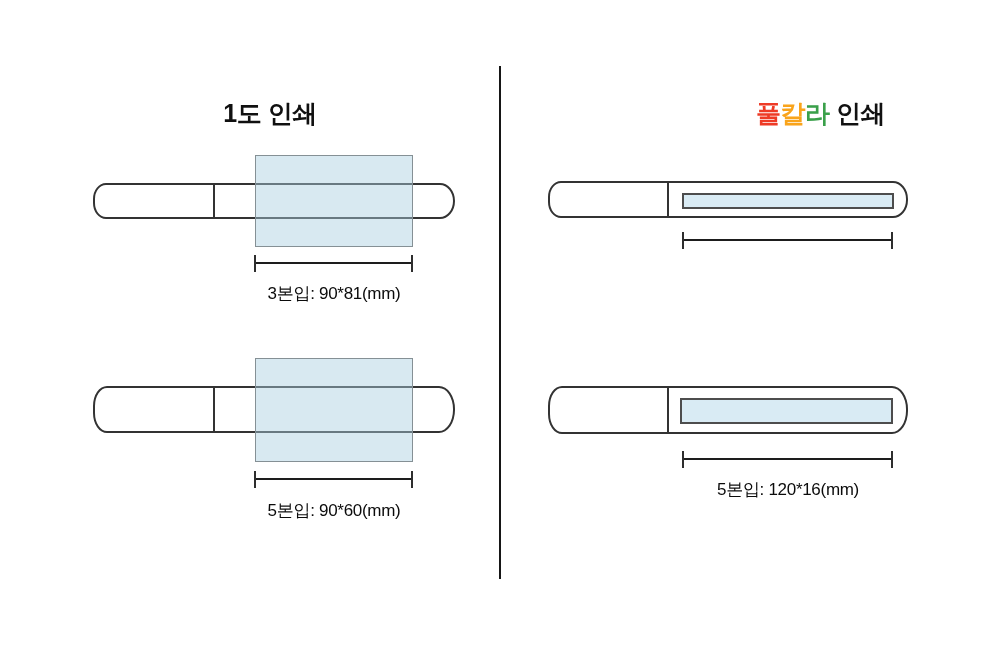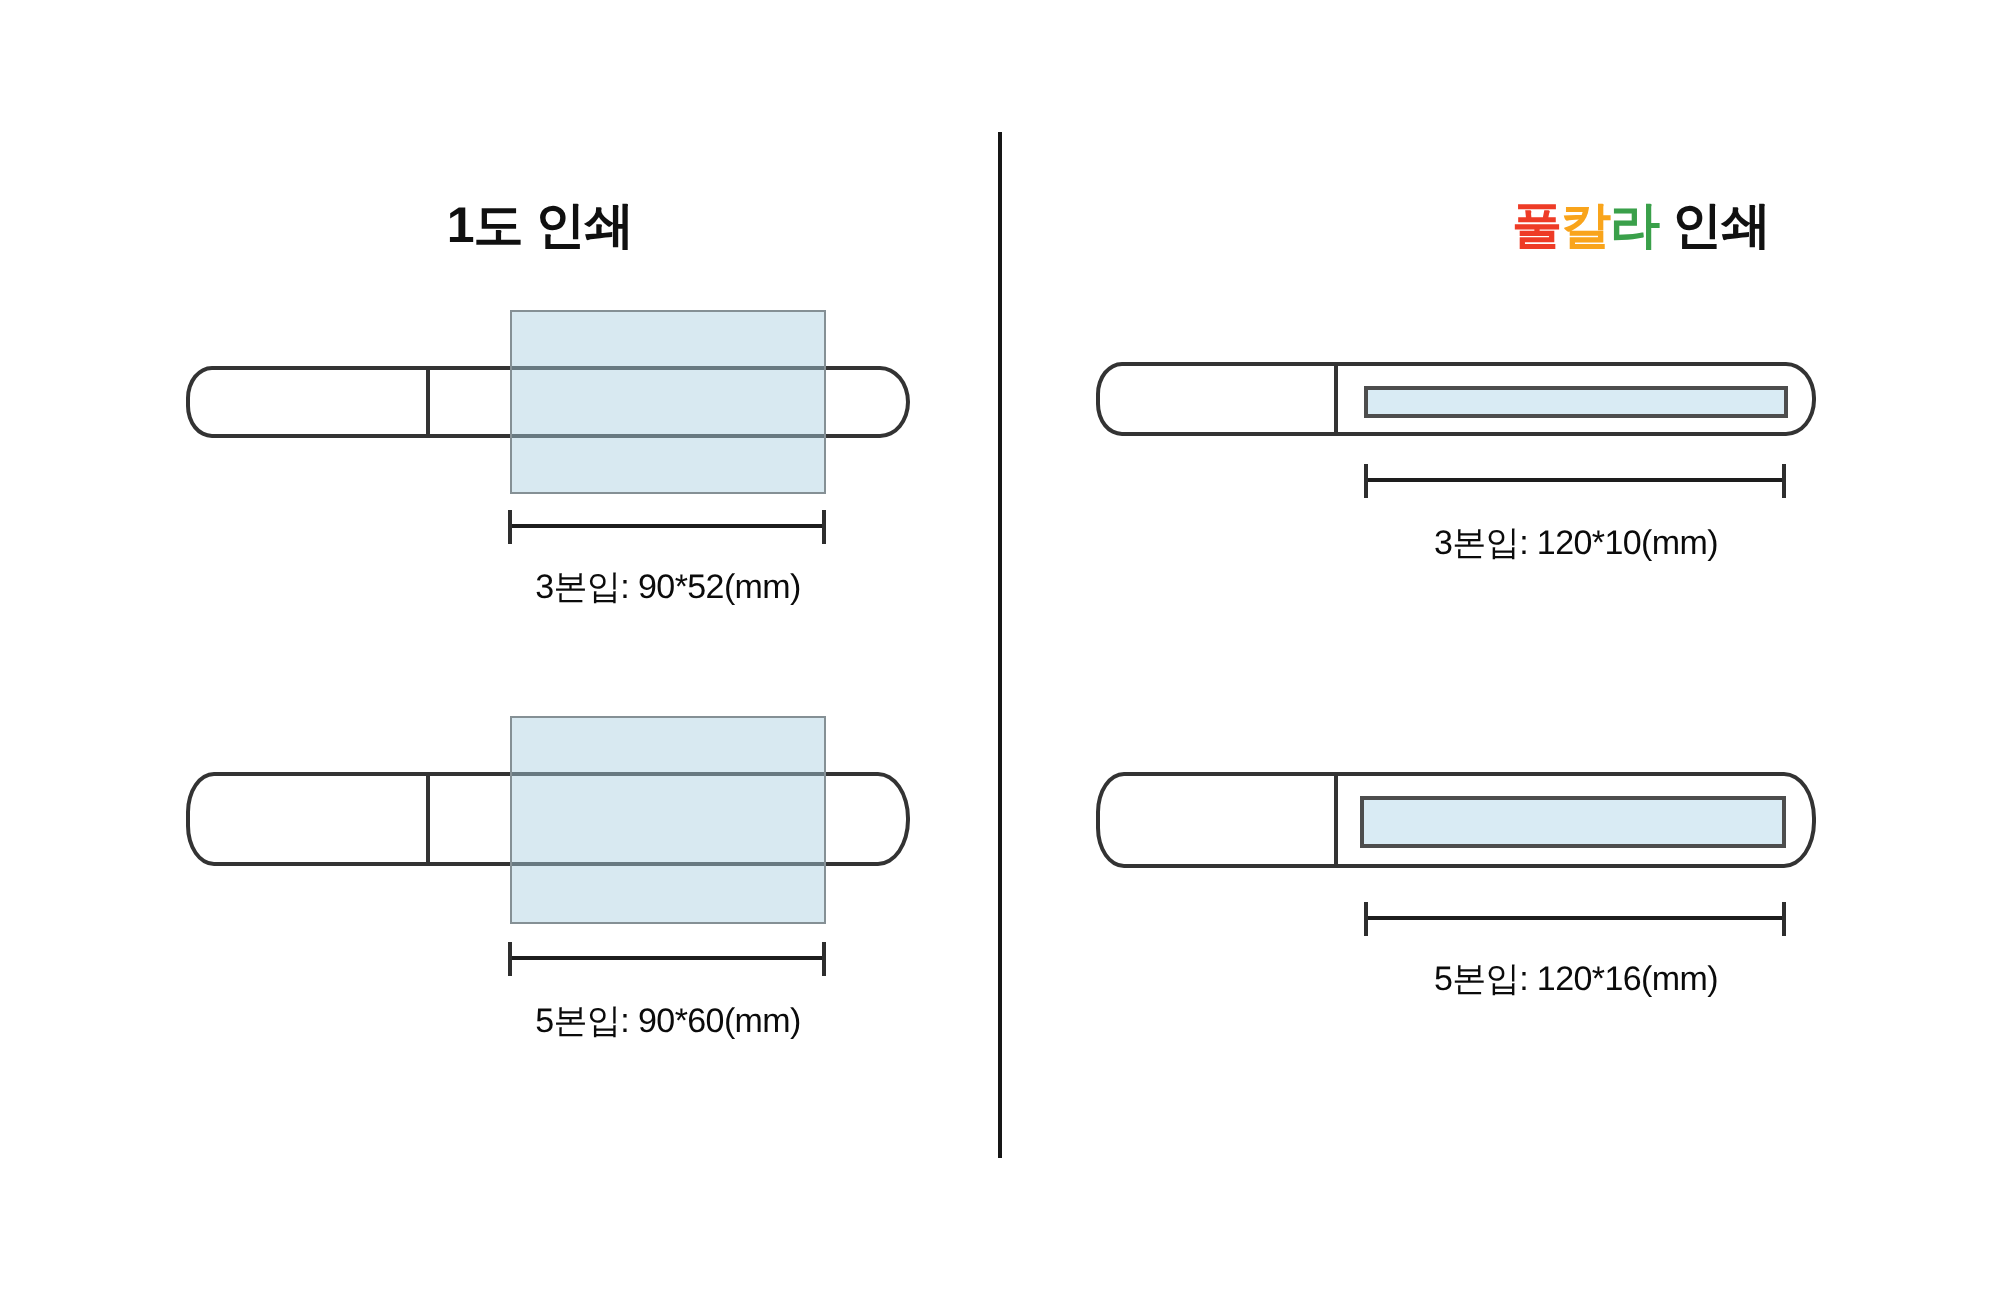--- a/index.html
+++ b/index.html
@@ -101,37 +101,36 @@
   <h2 class="section-title title-right"><span style="color: rgb(238, 59, 38);">풀</span><span style="color: rgb(249, 164, 27);">칼</span><span style="color: rgb(58, 160, 74);">라</span><span style="color: rgb(17, 17, 17);"> 인쇄</span></h2>
 
   <div class="v-divider"></div>
 
   <div class="pen pen-sm" style="left:93px; top:183px; width:362px; height:36px;"></div>
   <div class="cap-line" style="left:213px; top:185px; height:32px;"></div>
   <div class="overlay" style="left:255px; top:155px; width:158px; height:92px;"></div>
   <div class="dim-line" style="left:255px; top:262px; width:158px;"></div>
   <div class="dim-tick" style="left:254px; top:255px;"></div>
   <div class="dim-tick" style="left:411px; top:255px;"></div>
-  <div class="dim-label" style="left:214px; top:283px;">3본입: 90*52(mm)</div>
+  <div class="dim-label" style="left:214px; top:283px;">3본입: 90*81(mm)</div>
 
   <div class="pen pen-lg" style="left:93px; top:386px; width:362px; height:47px;"></div>
   <div class="cap-line" style="left:213px; top:388px; height:43px;"></div>
   <div class="overlay" style="left:255px; top:358px; width:158px; height:104px;"></div>
   <div class="dim-line" style="left:255px; top:478px; width:158px;"></div>
   <div class="dim-tick" style="left:254px; top:471px;"></div>
   <div class="dim-tick" style="left:411px; top:471px;"></div>
   <div class="dim-label" style="left:214px; top:500px;text-align:center;">5본입: 90*60(mm)</div>
 
   <div class="pen pen-sm" style="left:548px; top:181px; width:360px; height:37px;"></div>
   <div class="cap-line" style="left:667px; top:183px; height:33px;"></div>
   <div class="strip" style="left:682px; top:193px; width:212px; height:16px;"></div>
   <div class="dim-line" style="left:683px; top:239px; width:210px;"></div>
   <div class="dim-tick" style="left:682px; top:232px;"></div>
   <div class="dim-tick" style="left:891px; top:232px;"></div>
-  <div class="dim-label" style="left:668px; top:261px;">3본입: 120*10(mm)</div>
 
   <div class="pen pen-lg" style="left:548px; top:386px; width:360px; height:48px;"></div>
   <div class="cap-line" style="left:667px; top:388px; height:44px;"></div>
   <div class="strip" style="left:680px; top:398px; width:213px; height:26px;"></div>
   <div class="dim-line" style="left:683px; top:458px; width:210px;"></div>
   <div class="dim-tick" style="left:682px; top:451px;"></div>
   <div class="dim-tick" style="left:891px; top:451px;"></div>
   <div class="dim-label" style="left:668px; top:479px;">5본입: 120*16(mm)</div>
 
 </div>

